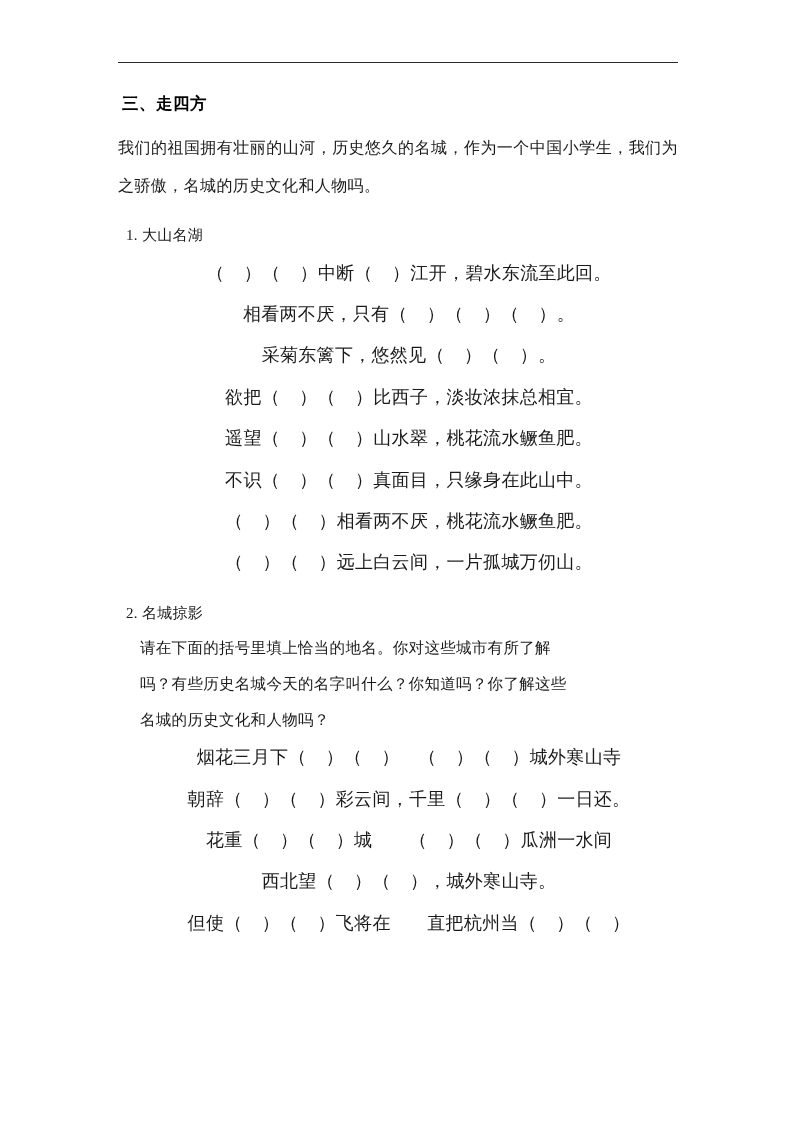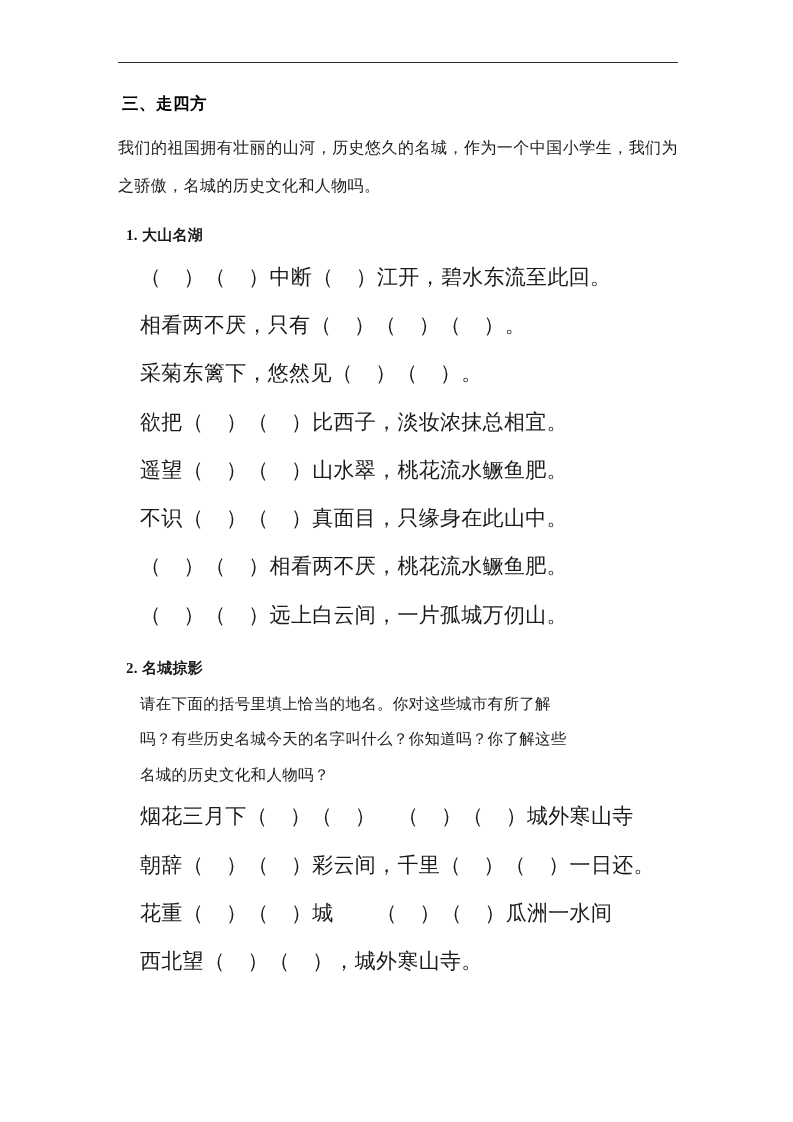--- a/index.html
+++ b/index.html
@@ -46,28 +46,28 @@
     line-height: 2.35;
     margin: 0 0 2px 0;
     text-align: justify;
     letter-spacing: 0.4px;
   }
   .sub-title {
     font-size: 15px;
     line-height: 2.3;
     margin: 6px 0 0 8px;
     letter-spacing: 0.3px;
-    font-weight: bold;
   }
   .line {
-    font-size: 21px;
+    font-size: 18px;
     line-height: 2.3;
     margin: 0 0 0 22px;
     letter-spacing: 0.3px;
     white-space: pre-wrap;
+    text-align: center;
   }
   .block-para {
     font-size: 15.5px;
     line-height: 2.3;
     margin: 0 0 0 22px;
     letter-spacing: 0.3px;
   }
   .spacer-sm { height: 6px; }
 </style>
 </head>
@@ -100,15 +100,16 @@
     <p class="sub-title">2. 名城掠影</p>
 
     <p class="block-para">请在下面的括号里填上恰当的地名。你对这些城市有所了解</p>
     <p class="block-para">吗？有些历史名城今天的名字叫什么？你知道吗？你了解这些</p>
     <p class="block-para">名城的历史文化和人物吗？</p>
 
     <p class="line">烟花三月下（    ）（    ）　（    ）（    ）城外寒山寺</p>
     <p class="line">朝辞（    ）（    ）彩云间，千里（    ）（    ）一日还。</p>
     <p class="line">花重（    ）（    ）城　　（    ）（    ）瓜洲一水间</p>
     <p class="line">西北望（    ）（    ），城外寒山寺。</p>
+    <p class="line">但使（    ）（    ）飞将在　　直把杭州当（    ）（    ）</p>
 
   </div>
 </div>
 
 </body></html>

